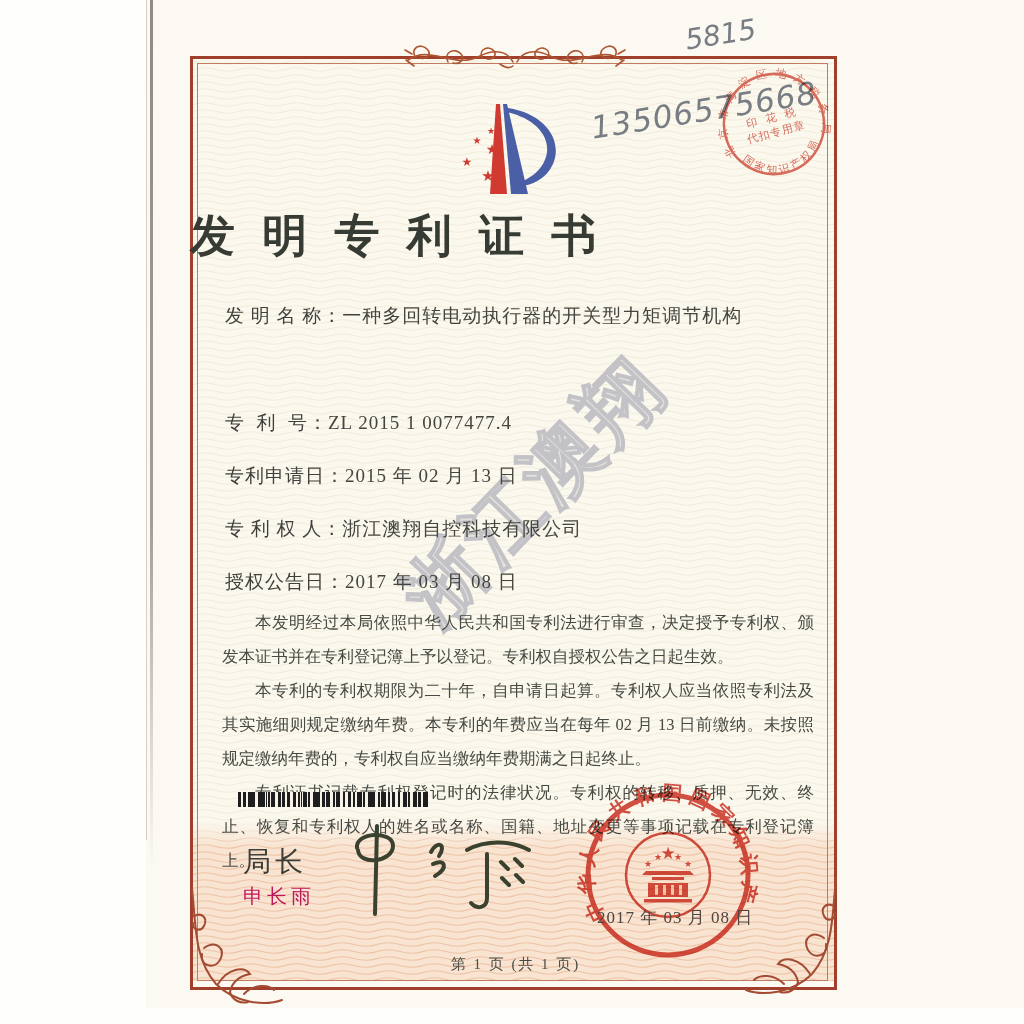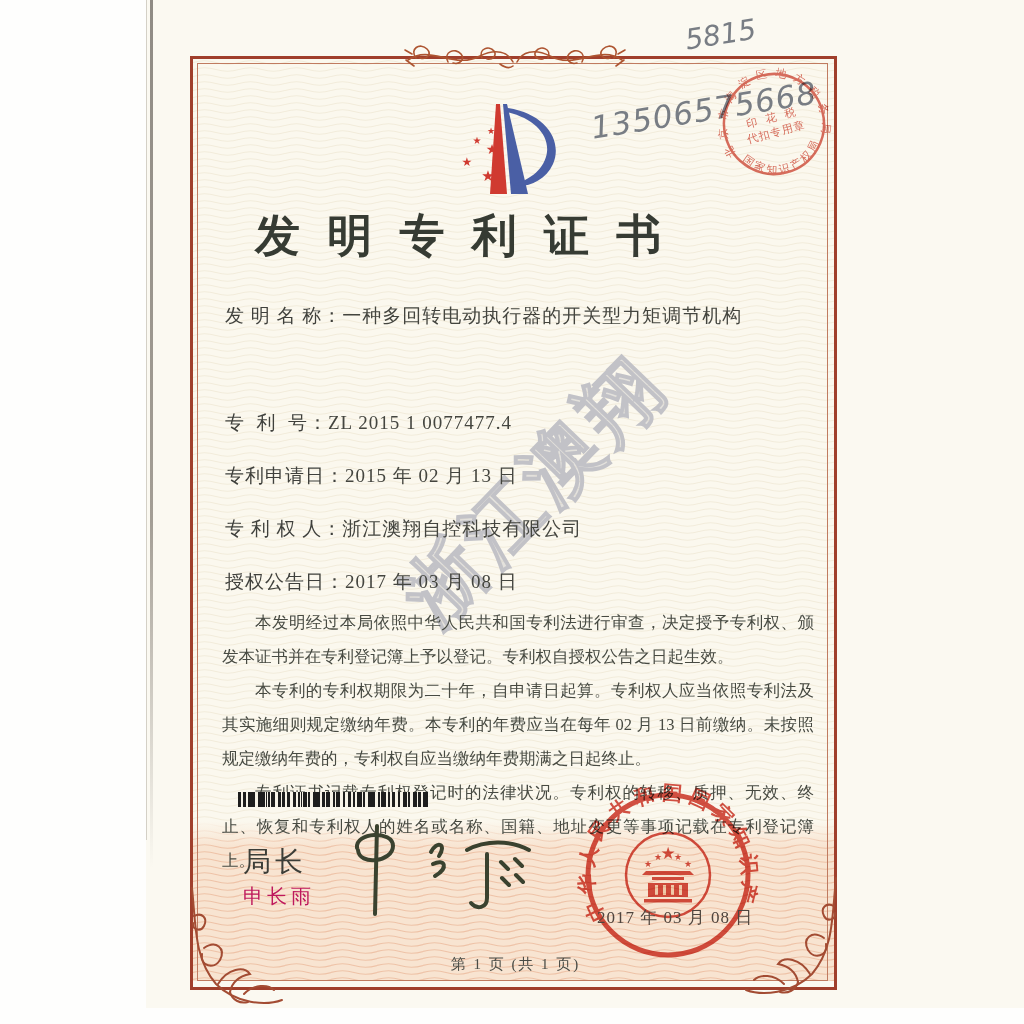--- a/index.html
+++ b/index.html
@@ -13,21 +13,21 @@
   .white-bottom{position:absolute;left:0;top:1008px;width:1024px;height:16px;background:#fefefd;}
 
   
   .frame-outer{position:absolute;left:190px;top:56px;width:641px;height:928px;
                border:3px solid #a03f2c;z-index:2;pointer-events:none;}
   .frame-inner{position:absolute;left:197px;top:63px;width:629px;height:916px;
                border:1px solid #c07b60;z-index:2;pointer-events:none;}
   .guilloche{position:absolute;left:193px;top:59px;z-index:0;}
 
   .certno{position:absolute;left:225px;top:98px;font-size:17.5px;letter-spacing:3px;color:#55534e;z-index:3;}
-  .title{position:absolute;left:190px;top:206px;width:544px;text-align:center;font-size:45px;
+  .title{position:absolute;left:190px;top:206px;width:544px;text-align:left;font-size:45px;
          letter-spacing:8px;font-weight:600;color:#363b33;z-index:3;}
 
   .hand{position:absolute;color:#787d84;font-family:"DejaVu Sans",sans-serif;font-style:italic;z-index:4;}
   .hand-code{left:685px;top:18px;font-size:28px;transform:rotate(-9deg);}
   .hand-phone{left:590px;top:92px;font-size:31px;letter-spacing:1px;transform:rotate(-9deg);}
 
   .field{position:absolute;left:225px;font-size:19px;color:#3f403c;letter-spacing:1px;z-index:3;white-space:pre;}
   .f0{top:303px;} .f1{top:357px;} .f2{top:410px;} .f3{top:463px;} .f4{top:516px;} .f5{top:569px;}
   .fvalue{color:#44453f;}
 

